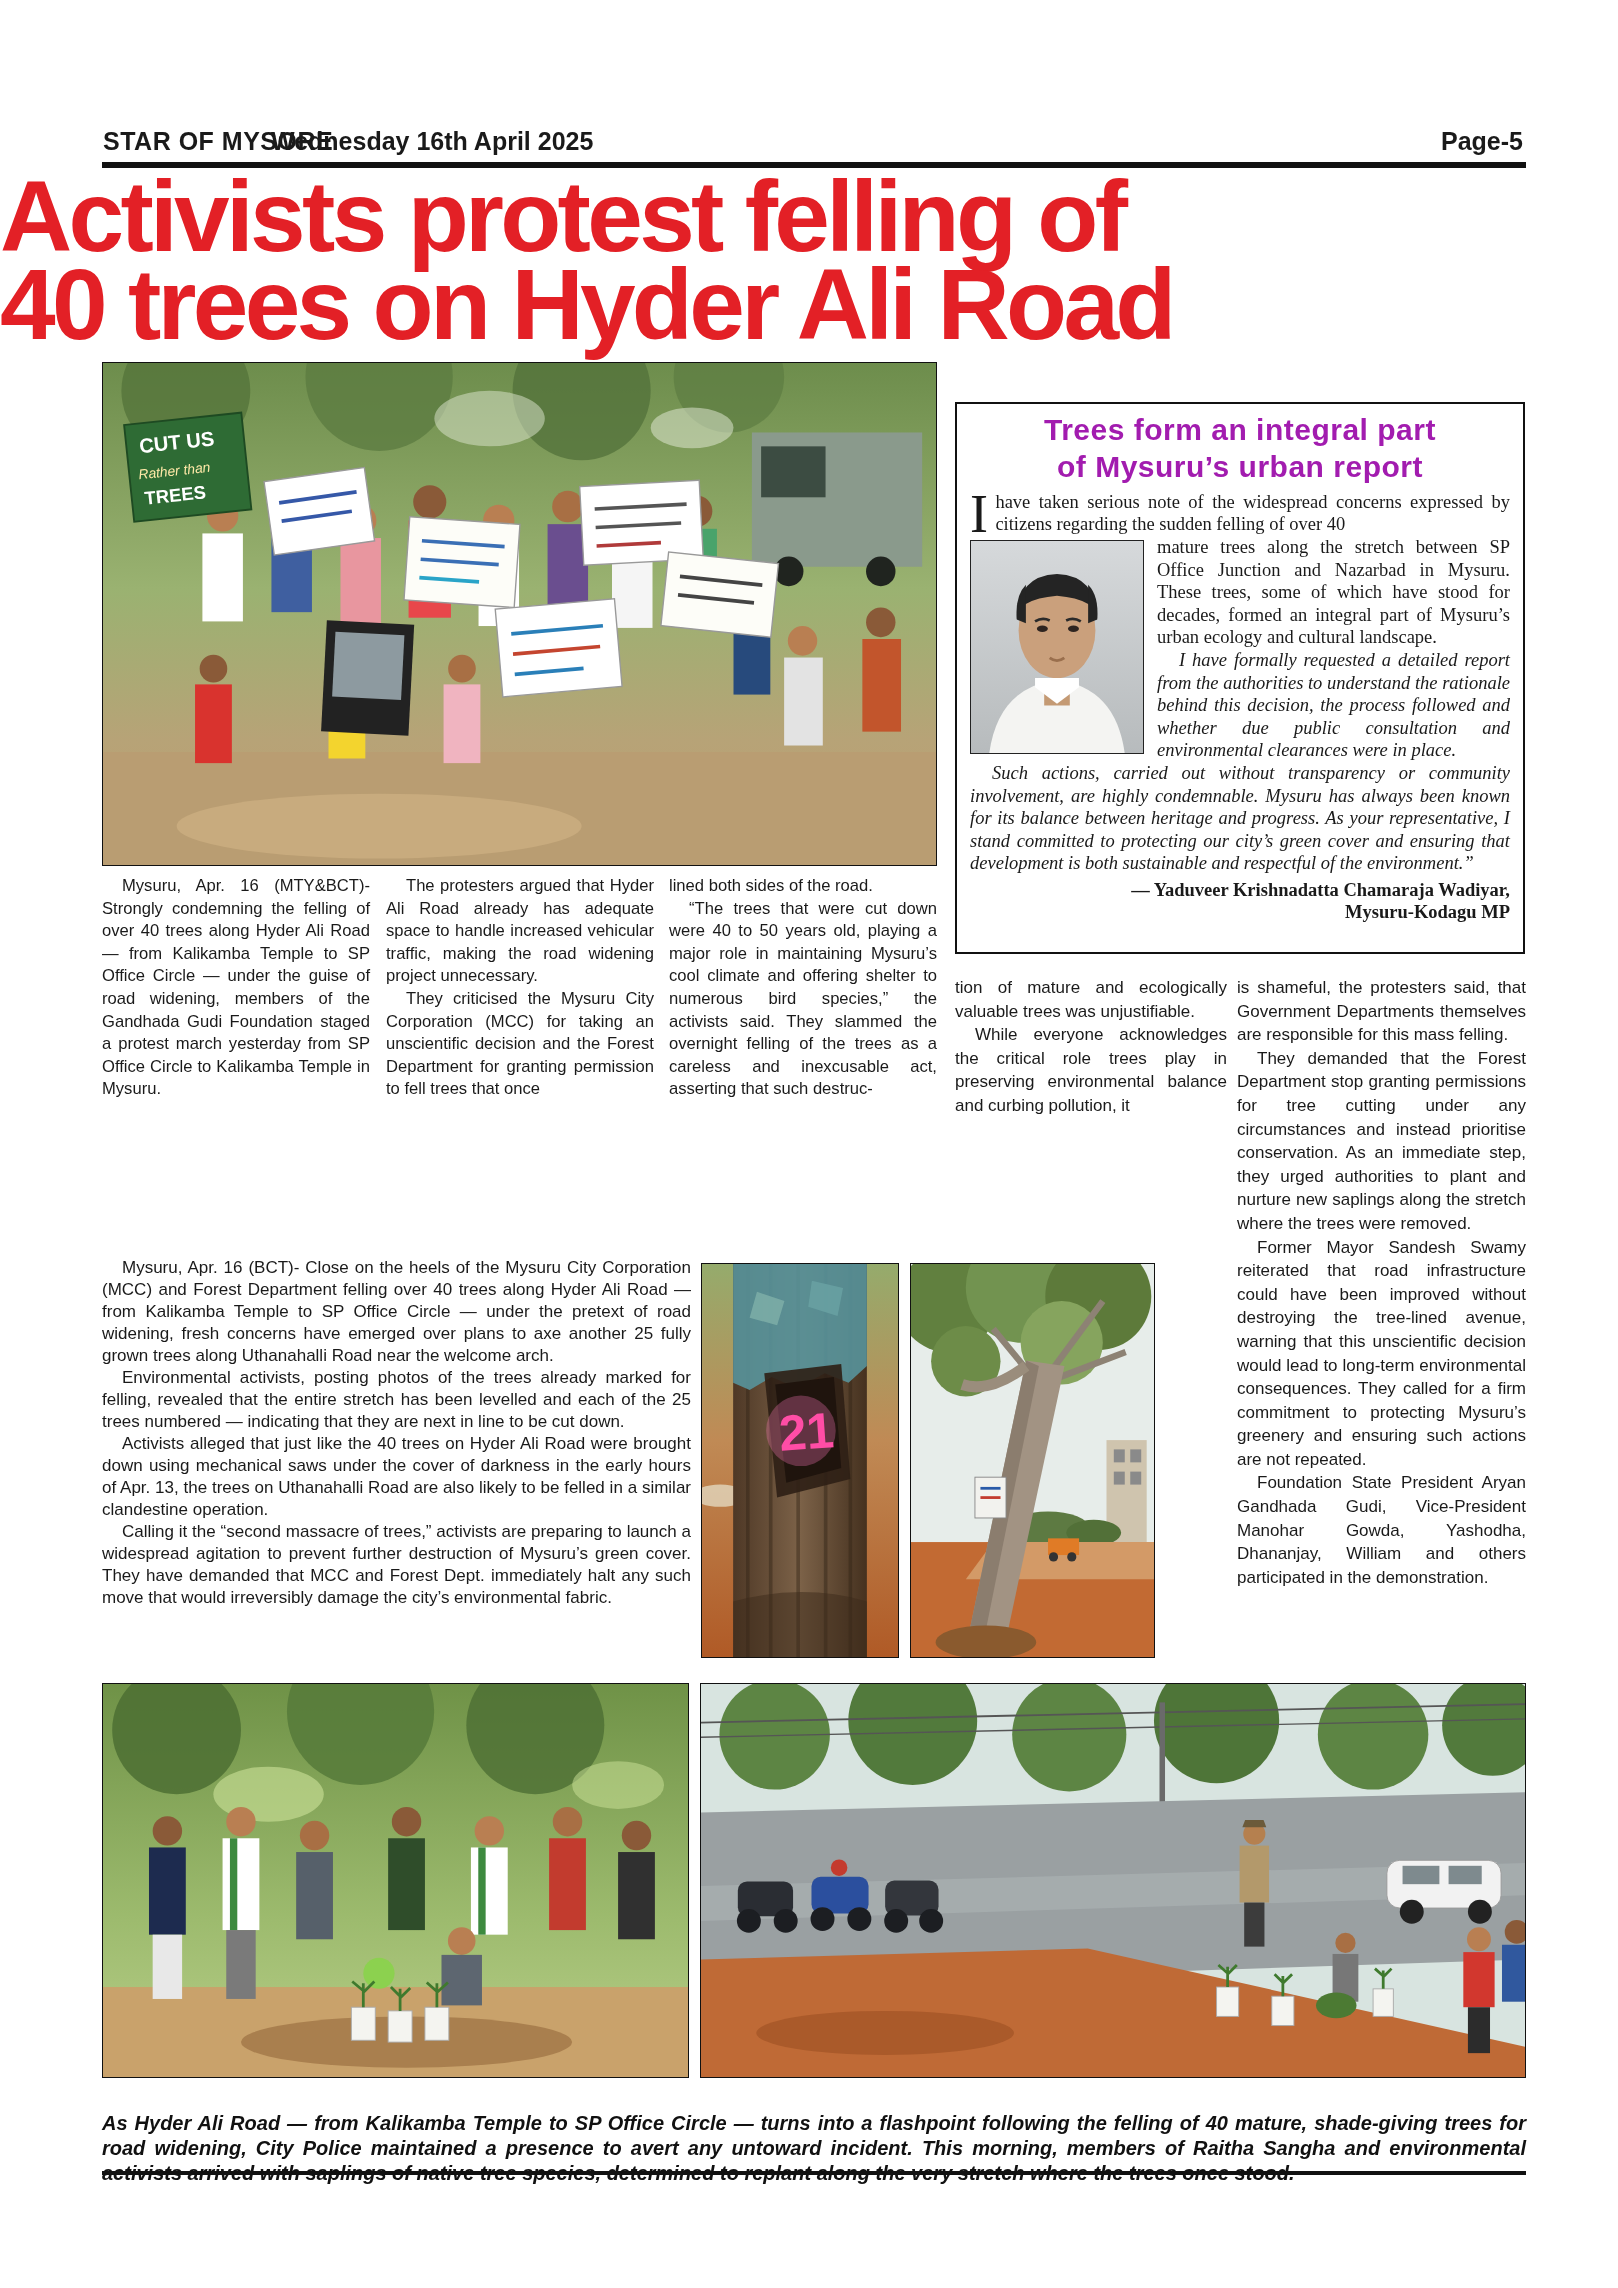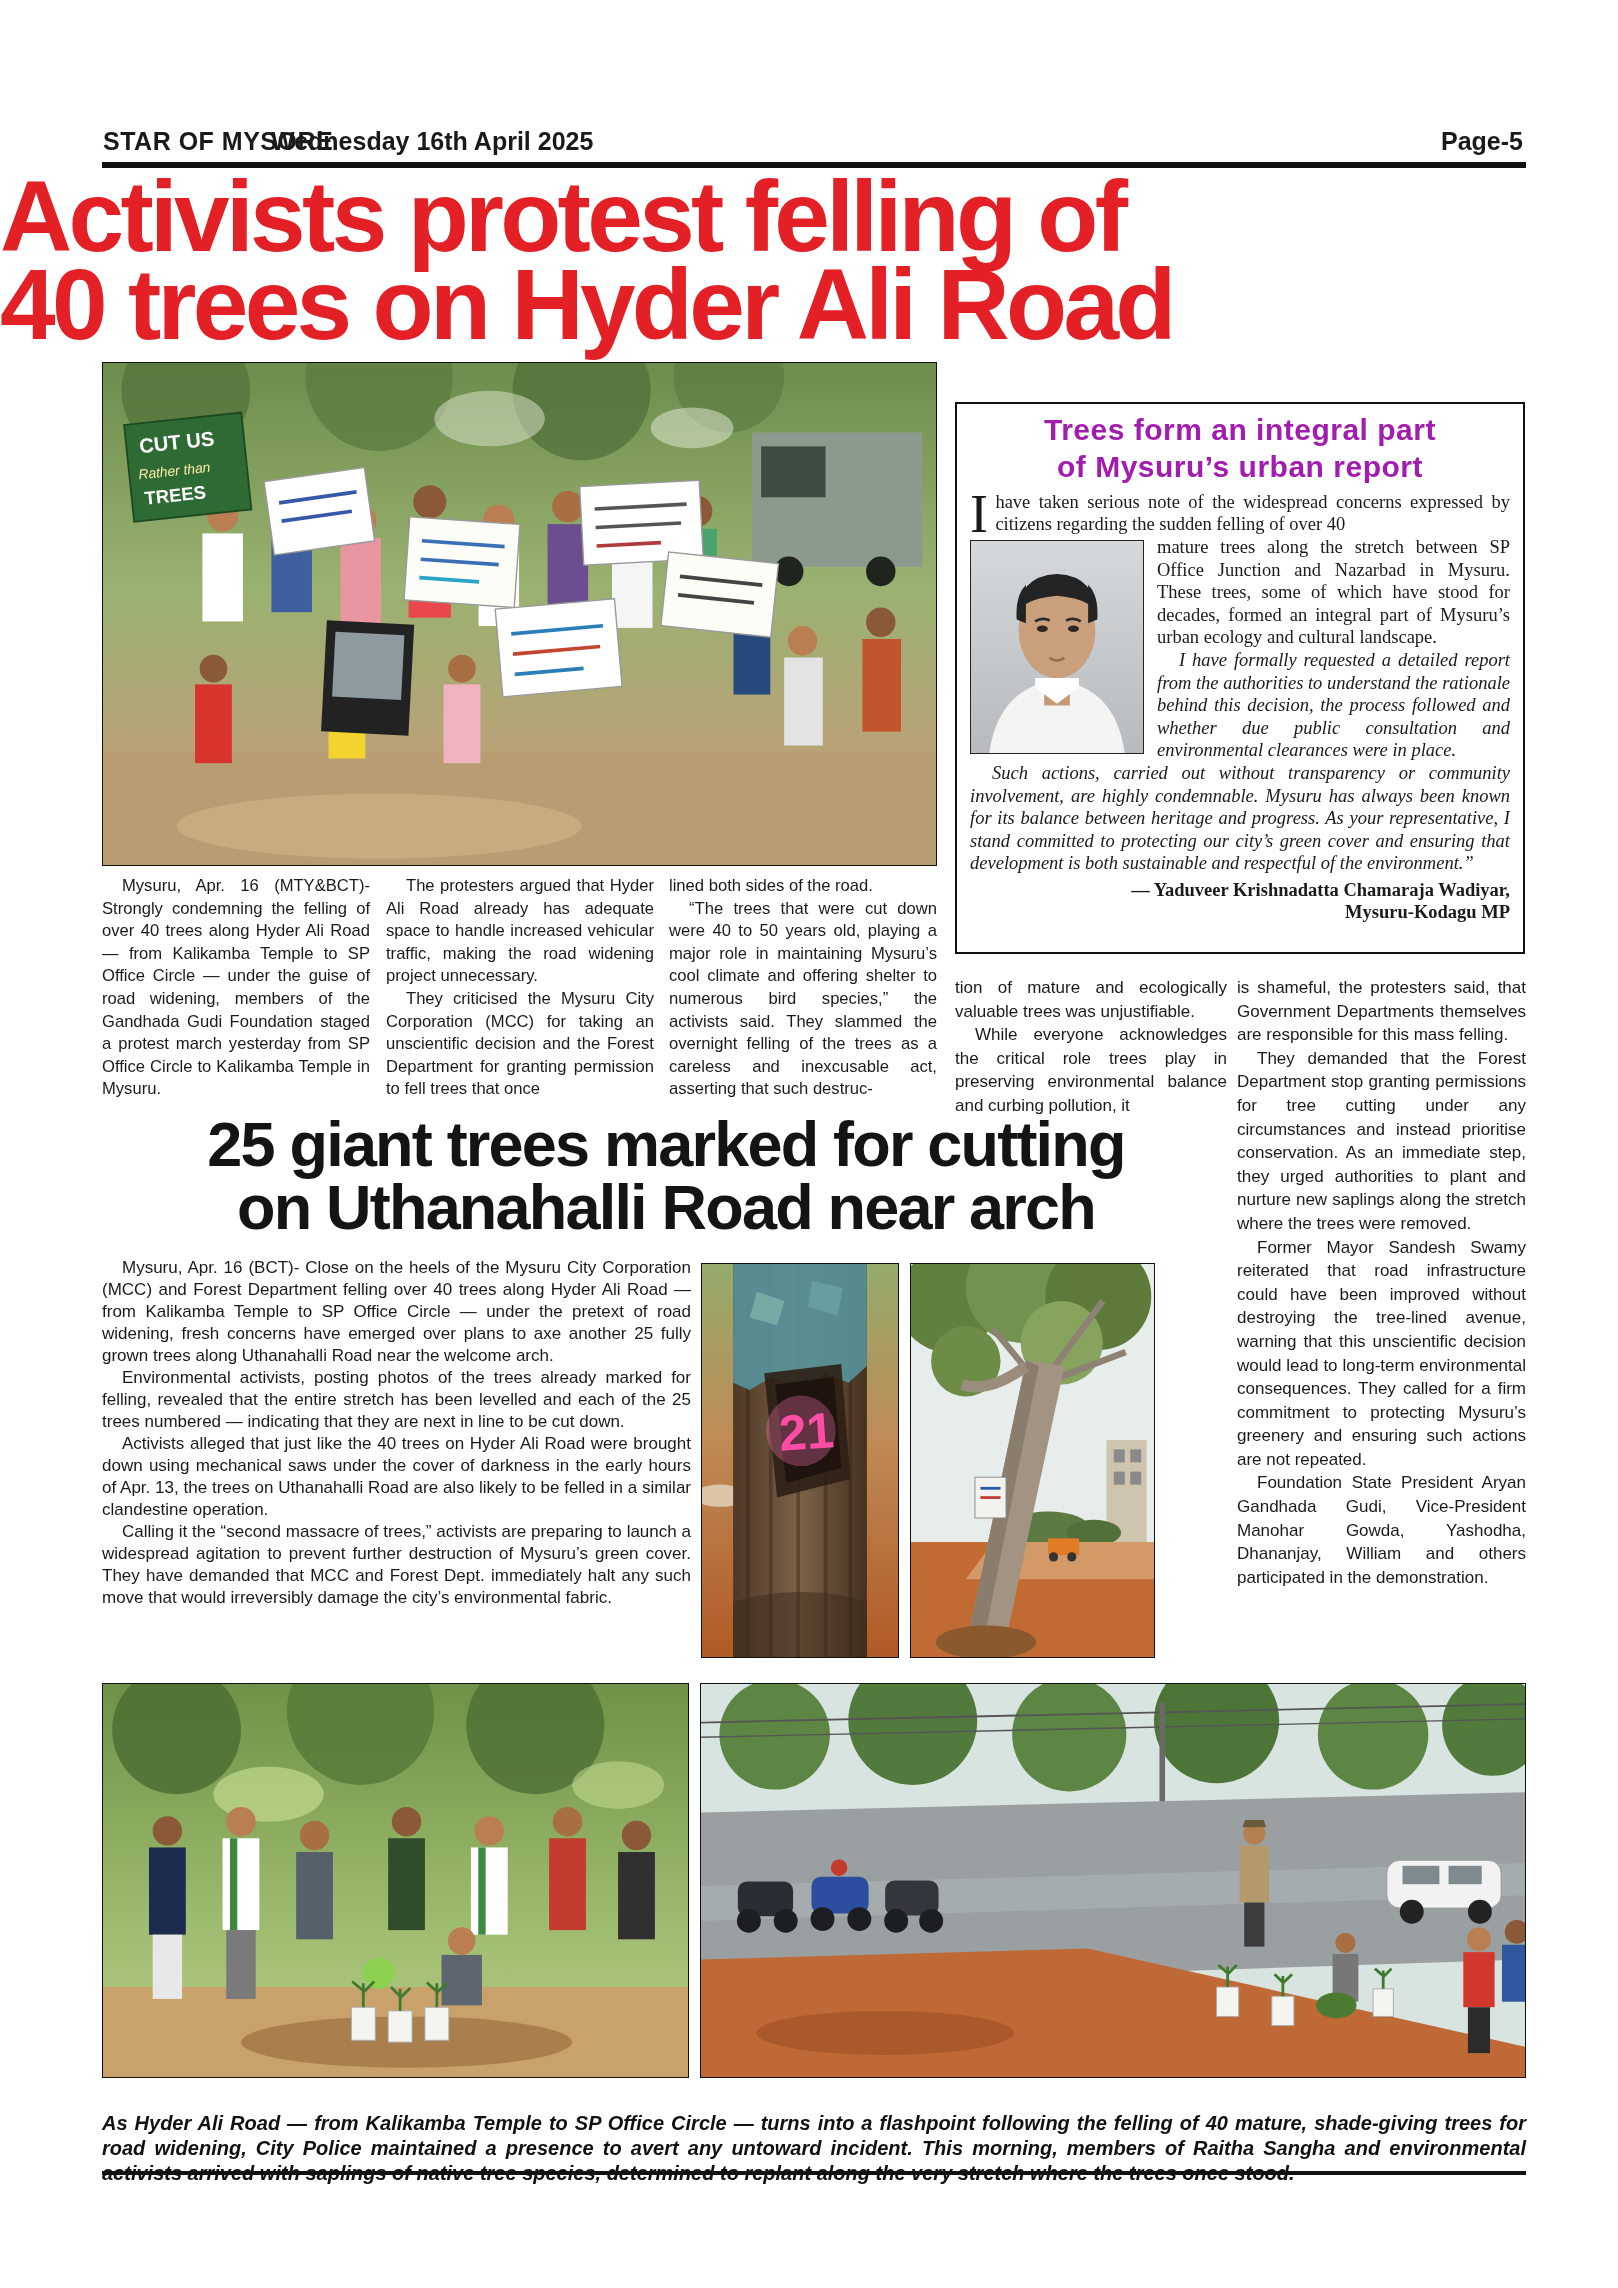--- a/index.html
+++ b/index.html
@@ -229,24 +229,20 @@
     <p>tion of mature and ecologically valuable trees was unjustifiable.</p>
     <p class="ind">While everyone acknowledges the critical role trees play in preserving environmental balance and curbing pollution, it</p>
   </div>
   <div class="abs bodycol col-cont-2">
     <p>is shameful, the protesters said, that Government Departments themselves are responsible for this mass felling.</p>
     <p class="ind">They demanded that the Forest Department stop granting permissions for tree cutting under any circumstances and instead prioritise conservation. As an immediate step, they urged authorities to plant and nurture new saplings along the stretch where the trees were removed.</p>
     <p class="ind">Former Mayor Sandesh Swamy reiterated that road infrastructure could have been improved without destroying the tree-lined avenue, warning that this unscientific decision would lead to long-term environmental consequences. They called for a firm commitment to protecting Mysuru’s greenery and ensuring such actions are not repeated.</p>
     <p class="ind">Foundation State President Aryan Gandhada Gudi, Vice-President Manohar Gowda, Yashodha, Dhananjay, William and others participated in the demonstration.</p>
   </div>
 
-  <div class="abs headline2">
-    <div>25 giant trees marked for cutting</div>
-    <div>on Uthanahalli Road near arch</div>
-  </div>
 
   <div class="abs article2">
     <p>Mysuru, Apr. 16 (BCT)- Close on the heels of the Mysuru City Corporation (MCC) and Forest Department felling over 40 trees along Hyder Ali Road — from Kalikamba Temple to SP Office Circle — under the pretext of road widening, fresh concerns have emerged over plans to axe another 25 fully grown trees along Uthanahalli Road near the welcome arch.</p>
     <p>Environmental activists, posting photos of the trees already marked for felling, revealed that the entire stretch has been levelled and each of the 25 trees numbered — indicating that they are next in line to be cut down.</p>
     <p>Activists alleged that just like the 40 trees on Hyder Ali Road were brought down using mechanical saws under the cover of darkness in the early hours of Apr. 13, the trees on Uthanahalli Road are also likely to be felled in a similar clandestine operation.</p>
     <p>Calling it the “second massacre of trees,” activists are preparing to launch a widespread agitation to prevent further destruction of Mysuru’s green cover. They have demanded that MCC and Forest Dept. immediately halt any such move that would irreversibly damage the city’s environmental fabric.</p>
   </div>
 
   <div class="abs photo photo-trunk">
     <svg viewBox="0 0 214 424" preserveAspectRatio="none">

